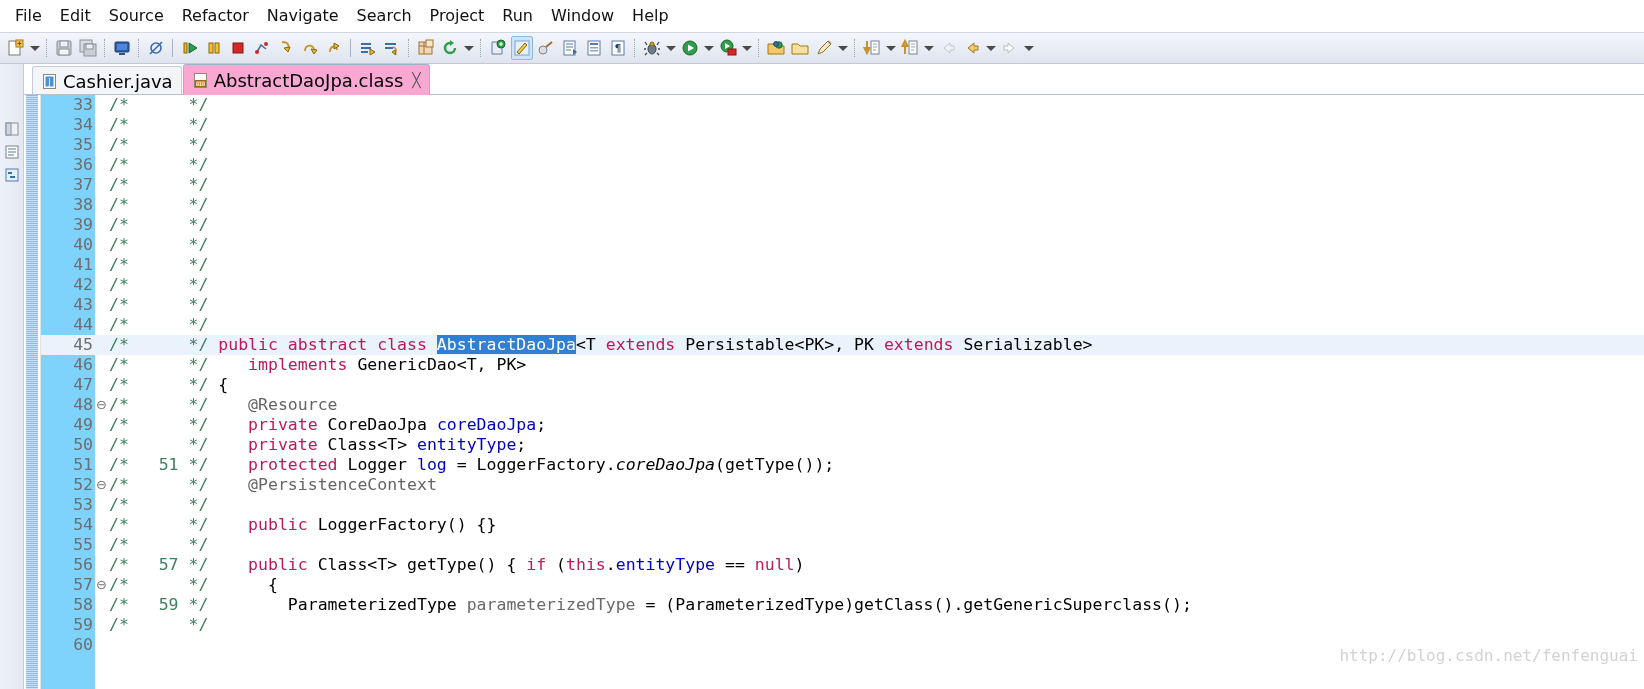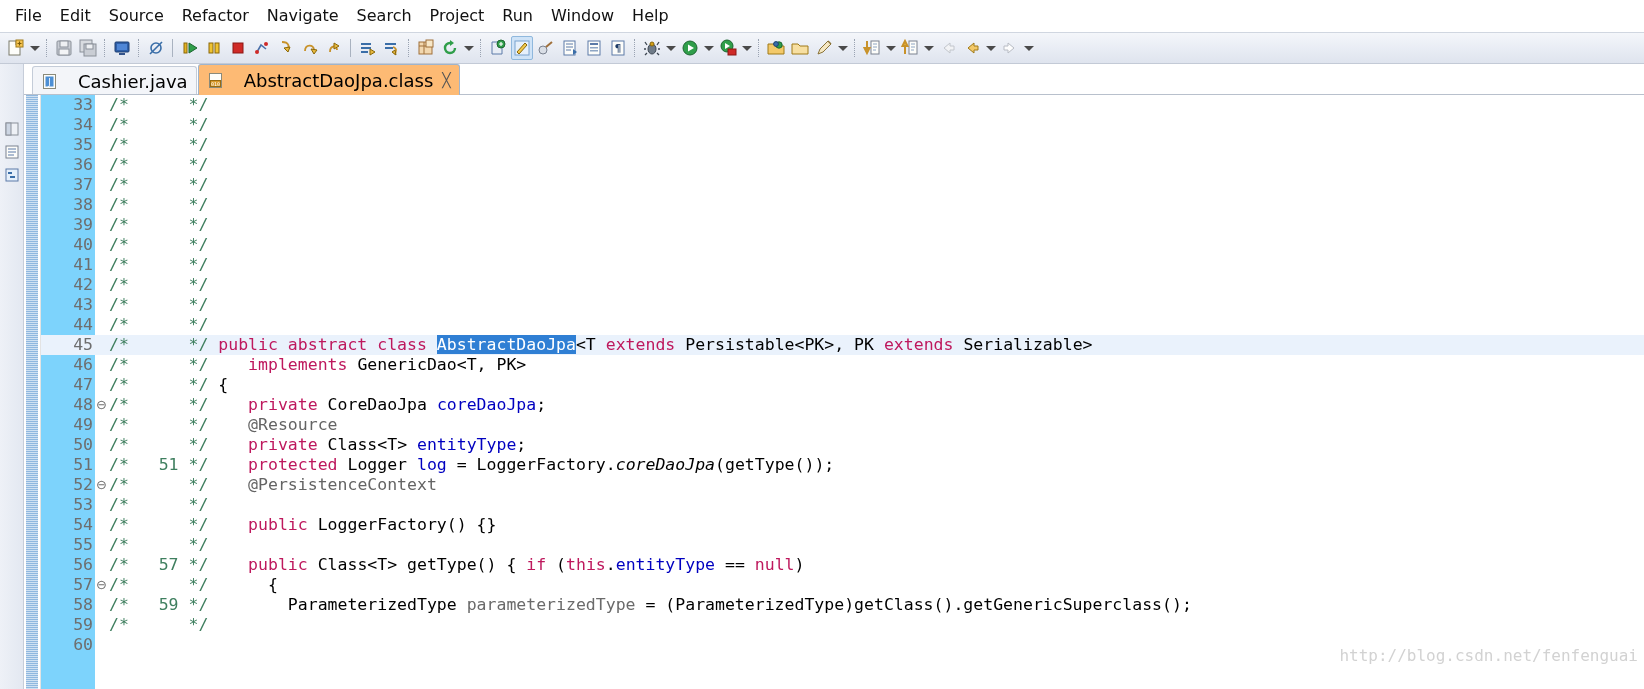--- a/index.html
+++ b/index.html
@@ -140,26 +140,26 @@
     position: relative;
     box-sizing: border-box;
     white-space: nowrap;
     background: #f3f5f9;
     border: 1px solid #c4ccd8;
     border-bottom: none;
     border-radius: 3px 3px 0 0;
     margin-right: 1px;
   }
   .tab.active {
-    background: #fdba74;
+    background: #f9a8d4;
     border-color: #9fb4cc;
     z-index: 3;
     height: 31px;
   }
-  .tab-label { margin-left: 20px; }
+  .tab-label { margin-left: 5px; }
   .tab-close {
     margin-left: 9px;
     font-size: 14px;
     color: #555555;
     line-height: 1;
   }
 
   
   #code-wrap {
     flex: 1;
@@ -677,22 +677,22 @@
             <div class="ln-row"><span class="cmt">/*</span><span class="cmt">      </span><span class="cmt">*/</span></div>
             <div class="ln-row"><span class="cmt">/*</span><span class="cmt">      </span><span class="cmt">*/</span></div>
             <div class="ln-row"><span class="cmt">/*</span><span class="cmt">      </span><span class="cmt">*/</span></div>
             <div class="ln-row"><span class="cmt">/*</span><span class="cmt">      </span><span class="cmt">*/</span></div>
             <div class="ln-row"><span class="cmt">/*</span><span class="cmt">      </span><span class="cmt">*/</span></div>
             <div class="ln-row"><span class="cmt">/*</span><span class="cmt">      </span><span class="cmt">*/</span></div>
             <div class="ln-row"><span class="cmt">/*</span><span class="cmt">      </span><span class="cmt">*/</span></div>
             <div class="ln-row row-hl"><span class="cmt">/*</span><span class="cmt">      </span><span class="cmt">*/</span><span class="plain"> </span><span class="kw">public abstract class</span><span class="plain"> </span><span class="sel">AbstractDaoJpa</span><span class="plain">&lt;T </span><span class="kw">extends</span><span class="plain"> Persistable&lt;PK&gt;, PK </span><span class="kw">extends</span><span class="plain"> Serializable&gt;</span></div>
             <div class="ln-row"><span class="cmt">/*</span><span class="cmt">      </span><span class="cmt">*/</span><span class="plain">    </span><span class="kw">implements</span><span class="plain"> GenericDao&lt;T, PK&gt;</span></div>
             <div class="ln-row"><span class="cmt">/*</span><span class="cmt">      </span><span class="cmt">*/</span><span class="plain"> {</span></div>
+            <div class="ln-row"><span class="cmt">/*</span><span class="cmt">      </span><span class="cmt">*/</span><span class="plain">    </span><span class="ann">@Resource</span></div>
             <div class="ln-row"><span class="cmt">/*</span><span class="cmt">      </span><span class="cmt">*/</span><span class="plain">    </span><span class="kw">private</span><span class="plain"> CoreDaoJpa </span><span class="fld">coreDaoJpa</span><span class="plain">;</span></div>
-            <div class="ln-row"><span class="cmt">/*</span><span class="cmt">      </span><span class="cmt">*/</span><span class="plain">    </span><span class="ann">@Resource</span></div>
             <div class="ln-row"><span class="cmt">/*</span><span class="cmt">      </span><span class="cmt">*/</span><span class="plain">    </span><span class="kw">private</span><span class="plain"> Class&lt;T&gt; </span><span class="fld">entityType</span><span class="plain">;</span></div>
             <div class="ln-row"><span class="cmt">/*</span><span class="cmt">   51 </span><span class="cmt">*/</span><span class="plain">    </span><span class="kw">protected</span><span class="plain"> Logger </span><span class="fld">log</span><span class="plain"> = LoggerFactory.</span><span class="stat">coreDaoJpa</span><span class="plain">(getType());</span></div>
             <div class="ln-row"><span class="cmt">/*</span><span class="cmt">      </span><span class="cmt">*/</span><span class="plain">    </span><span class="ann">@PersistenceContext</span></div>
             <div class="ln-row"><span class="cmt">/*</span><span class="cmt">      </span><span class="cmt">*/</span></div>
             <div class="ln-row"><span class="cmt">/*</span><span class="cmt">      </span><span class="cmt">*/</span><span class="plain">    </span><span class="kw">public</span><span class="plain"> LoggerFactory() {}</span></div>
             <div class="ln-row"><span class="cmt">/*</span><span class="cmt">      </span><span class="cmt">*/</span></div>
             <div class="ln-row"><span class="cmt">/*</span><span class="cmt">   57 </span><span class="cmt">*/</span><span class="plain">    </span><span class="kw">public</span><span class="plain"> Class&lt;T&gt; getType() { </span><span class="kw">if</span><span class="plain"> (</span><span class="kw">this</span><span class="plain">.</span><span class="fld">entityType</span><span class="plain"> == </span><span class="kw">null</span><span class="plain">)</span></div>
             <div class="ln-row"><span class="cmt">/*</span><span class="cmt">      </span><span class="cmt">*/</span><span class="plain">      {</span></div>
             <div class="ln-row"><span class="cmt">/*</span><span class="cmt">   59 </span><span class="cmt">*/</span><span class="plain">        ParameterizedType </span><span class="loc">parameterizedType</span><span class="plain"> = (ParameterizedType)getClass().getGenericSuperclass();</span></div>
             <div class="ln-row"><span class="cmt">/*</span><span class="cmt">      </span><span class="cmt">*/</span></div>

